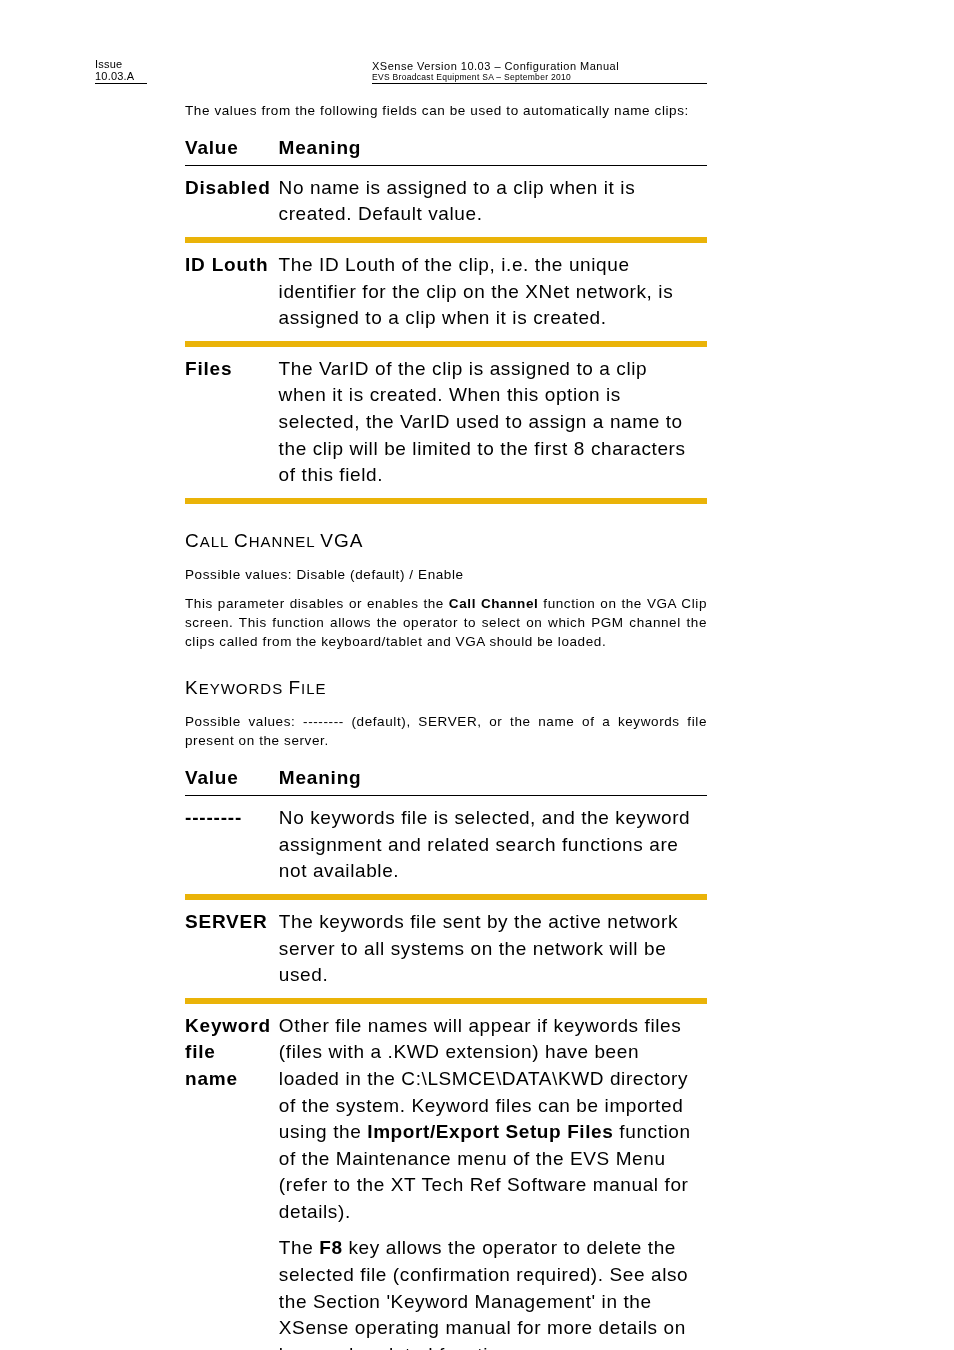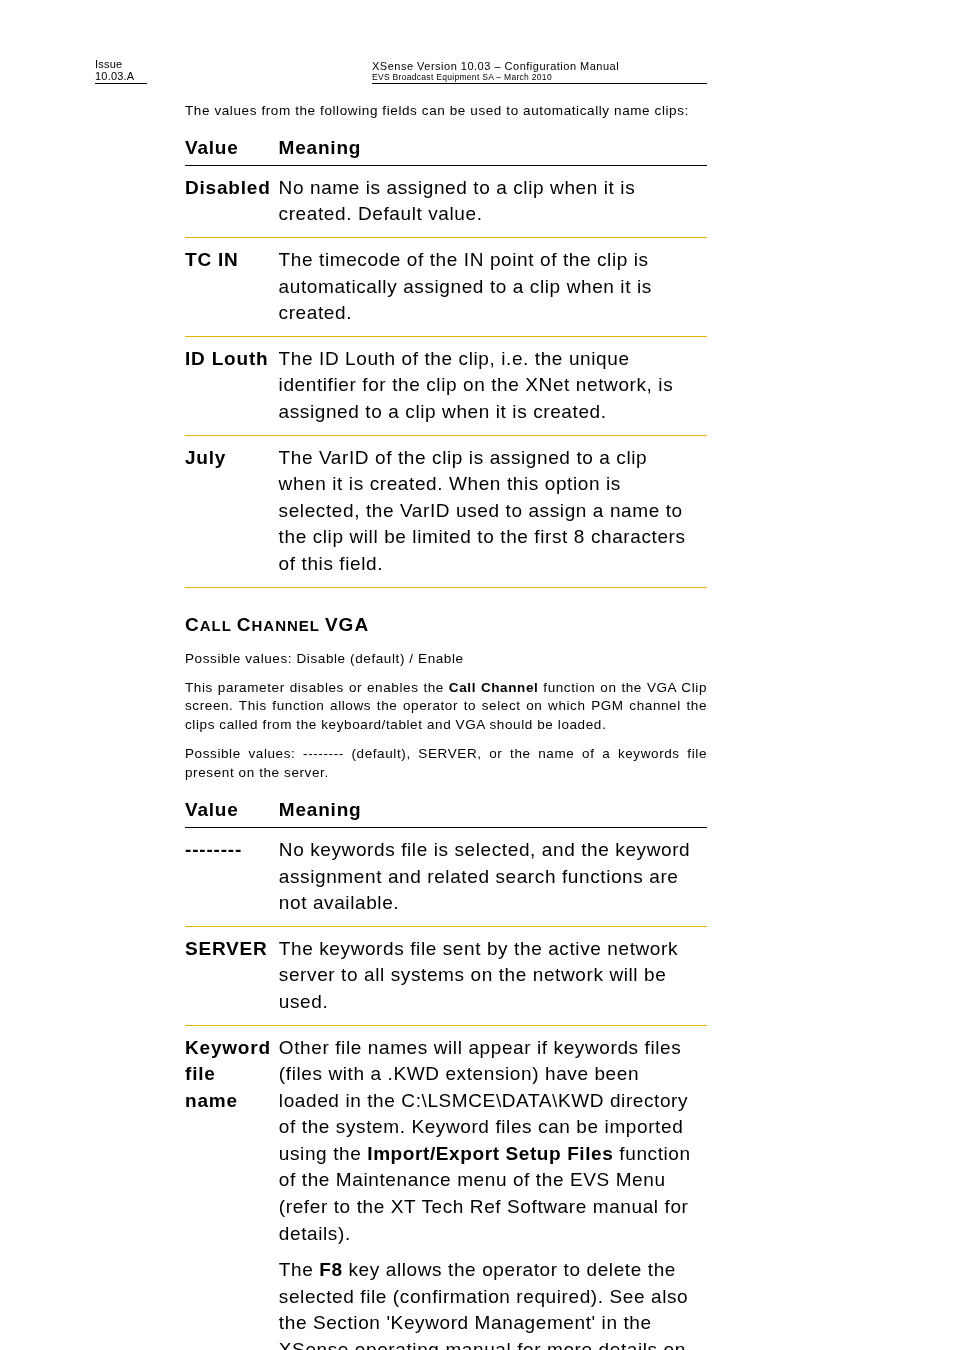--- a/index.html
+++ b/index.html
@@ -9,43 +9,43 @@
   .header-left { text-align: left; }
   .header-right { text-align: left; }
   .header-right .line1 { letter-spacing: 0.5px; }
   .header-right .line2 { font-size: 8.5px; letter-spacing: 0.3px; }
   .header-underline { border-bottom: 1px solid #000; width: 52px; margin-top: 1px; }
   .header-underline-right { border-bottom: 1px solid #000; width: 335px; margin-top: 1px; float: right; }
   .content { margin-left: 90px; margin-top: 18px; }
   .intro, .para { font-size: 13.5px; letter-spacing: 0.6px; line-height: 1.4; margin-bottom: 10px; text-align: justify; }
   table.defs { border-collapse: collapse; width: 100%; margin-top: 6px; margin-bottom: 26px; font-size: 19px; }
   table.defs th { text-align: left; font-weight: bold; letter-spacing: 0.8px; padding: 6px 8px 6px 0; border-bottom: 1.5px solid #000; }
-  table.defs td { padding: 9px 8px 9px 0; vertical-align: top; border-bottom: 1px solid #eab308; letter-spacing: 0.6px; line-height: 1.4; }
+  table.defs td { padding: 9px 8px 9px 0; vertical-align: top; border-bottom: 6px solid #eab308; letter-spacing: 0.6px; line-height: 1.4; }
   table.defs td.key { font-weight: bold; width: 92px; letter-spacing: 0.8px; }
   table.defs.kw td.key { width: 84px; }
   table.defs td p + p { margin-top: 10px; }
-  h2.section { font-size: 19px; font-weight: bold; letter-spacing: 1px; margin-top: 26px; margin-bottom: 14px; }
+  h2.section { font-size: 19px; font-weight: normal; letter-spacing: 1px; margin-top: 26px; margin-bottom: 14px; }
   .footer { position: absolute; bottom: 50px; left: 95px; font-size: 12px; }
   .footer-line { border-bottom: 1px solid #000; width: 42px; margin-top: 1px; }
   b { font-weight: bold; }
 </style>
 </head>
 <body>
 
 <div class="page">
 
   <div class="header">
     <div class="header-left">
       <div>Issue</div>
       <div>10.03.A</div>
       <div class="header-underline"></div>
     </div>
     <div class="header-right">
       <div class="line1">XSense    Version 10.03 – Configuration Manual</div>
-      <div class="line2">EVS Broadcast Equipment SA – March 2010</div>
+      <div class="line2">EVS Broadcast Equipment SA – September 2010</div>
       <div style="overflow:hidden;">
           <div class="header-underline-right"></div>
         </div>
     </div>
   </div>
 
   <div class="content">
 
     <p class="intro">The values from the following fields can be used to automatically name clips:</p>
 
@@ -55,43 +55,42 @@
           <th>Value</th>
           <th>Meaning</th>
         </tr>
       </thead>
       <tbody>
         <tr>
           <td class="key">Disabled</td>
           <td>No name is assigned to a clip when it is created. Default value.</td>
         </tr>
         <tr>
-          <td class="key">TC IN</td>
-          <td>The timecode of the IN point of the clip is automatically assigned to a clip when it is created.</td>
-        </tr>
-        <tr>
           <td class="key">ID Louth</td>
           <td>The ID Louth of the clip, i.e. the unique identifier for the clip on the XNet network, is assigned to a clip when it is created.</td>
         </tr>
         <tr>
-          <td class="key">July</td>
+          <td class="key">Files</td>
           <td>The VarID of the clip is assigned to a clip when it is created. When this option is selected, the VarID used to assign a name to the clip will be limited to the first 8 characters of this field.</td>
         </tr>
       </tbody>
     </table>
 
     <h2 class="section">
       <span>C</span><span style="font-size:15px;">ALL </span><span>C</span><span style="font-size:15px;">HANNEL </span><span>VGA</span>
     </h2>
 
     <p class="para">Possible values: Disable (default) / Enable</p>
     <p class="para">
       <span>This parameter disables or enables the </span><b>Call Channel</b><span> function on the VGA Clip screen. This function allows the operator to select on which PGM channel the clips called from the keyboard/tablet and VGA should be loaded.</span>
     </p>
 
+    <h2 class="section">
+      <span>K</span><span style="font-size:15px;">EYWORDS </span><span>F</span><span style="font-size:15px;">ILE</span>
+    </h2>
 
     <p class="para">Possible values: -------- (default), SERVER, or the name of a keywords file present on the server.</p>
 
     <table class="defs kw">
       <thead>
         <tr>
           <th>Value</th>
           <th>Meaning</th>
         </tr>
       </thead>

